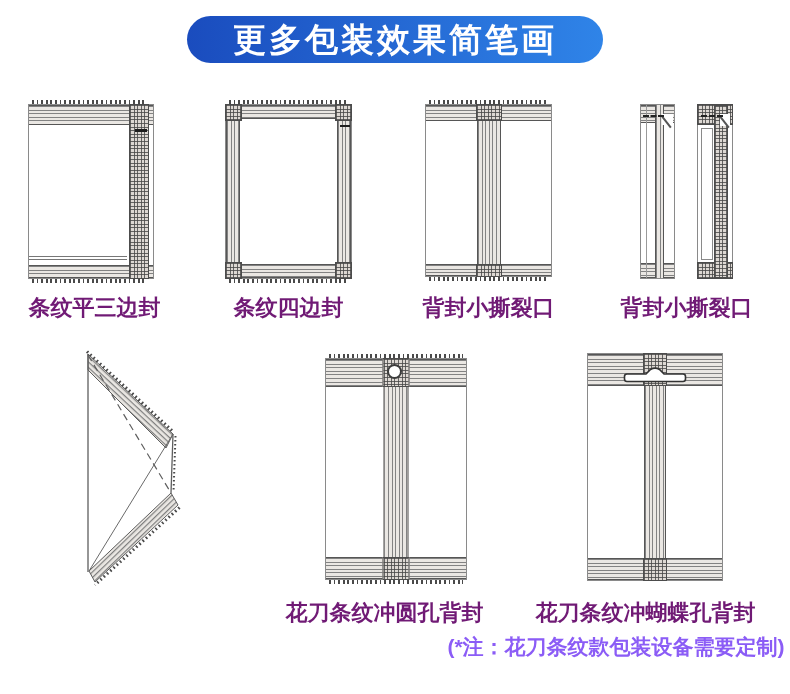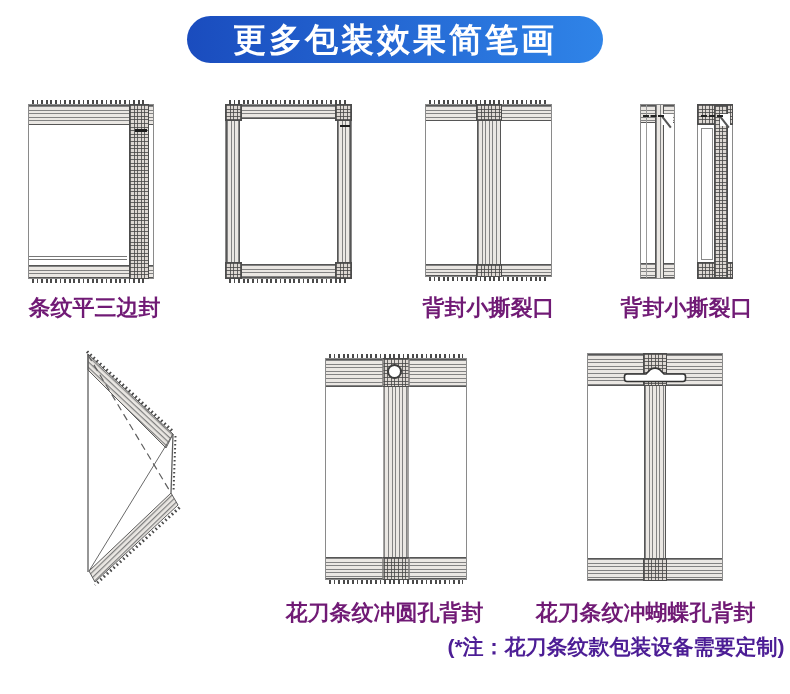--- a/index.html
+++ b/index.html
@@ -24,21 +24,21 @@
       background:repeating-linear-gradient(90deg,#4a4a4a 0 1.8px,transparent 1.8px 4.6px)}
   .dline{position:absolute;border-top:1px solid #777;border-bottom:1px solid #777}
   .tear{position:absolute;border-top:2px dashed #222}
   .diag{position:absolute;border-top:2px solid #555;transform-origin:left top}
   .mark{position:absolute;background:#1d1d1d}
   .hole{position:absolute;width:15px;height:15px;background:#fff;border:2px solid #3c3c3c;
         border-radius:50%;z-index:5}
   .thinv{position:absolute;width:1px;background:#9a9a9a}
   .win{position:absolute;background:#fff;border:1px solid #8a8a8a}
   .lbl{position:absolute;font-size:22px;font-weight:600;color:#701a75;text-align:center;white-space:nowrap}
-  .note{position:absolute;font-size:21px;font-weight:600;color:#4c1d95;text-align:center;white-space:nowrap}
+  .note{position:absolute;font-size:21px;font-weight:600;color:#8b5cf6;text-align:center;white-space:nowrap}
 </style>
 </head>
 <body>
 
 <div class="stage">
 
   <div class="banner">更多包装效果简笔画</div>
 
   <div class="fig" style="left:28px;top:100px;width:126px;height:183px">
     <div class="tt" style="left:4px;right:8px;top:0"></div>
@@ -143,20 +143,21 @@
       <div class="vb" style="top:0;bottom:0;left:50%;width:22px;transform:translateX(-50%)"></div>
       <div class="xb" style="top:-1px;left:50%;width:24px;height:33px;transform:translateX(-50%)"></div>
       <div class="xb" style="bottom:-1px;left:50%;width:24px;height:23px;transform:translateX(-50%)"></div>
       <svg style="position:absolute;left:50%;top:12px;transform:translateX(-50%);z-index:5" width="64" height="18" viewBox="0 0 64 18">
         <path d="M4,8 L23,8 L27.5,3.5 Q32,0.8 36.5,3.5 L41,8 L60,8 Q62.5,8 62.5,10.5 L62.5,13 Q62.5,15.5 60,15.5 L4,15.5 Q1.5,15.5 1.5,13 L1.5,10.5 Q1.5,8 4,8 Z" fill="#fff" stroke="#333" stroke-width="1.6"></path>
       </svg>
     </div>
   </div>
 
   <div class="lbl" style="left:17px;top:293px;width:155px">条纹平三边封</div>
+  <div class="lbl" style="left:211px;top:293px;width:155px">条纹四边封</div>
   <div class="lbl" style="left:411px;top:293px;width:155px">背封小撕裂口</div>
   <div class="lbl" style="left:609px;top:293px;width:155px">背封小撕裂口</div>
   <div class="lbl" style="left:533px;top:598px;width:225px">花刀条纹冲蝴蝶孔背封</div>
   <div class="lbl" style="left:282px;top:598px;width:205px">花刀条纹冲圆孔背封</div>
 
   <div class="note" style="left:446px;top:633px;width:340px">(*注：花刀条纹款包装设备需要定制)</div>
 
 </div>
 
 </body></html>

